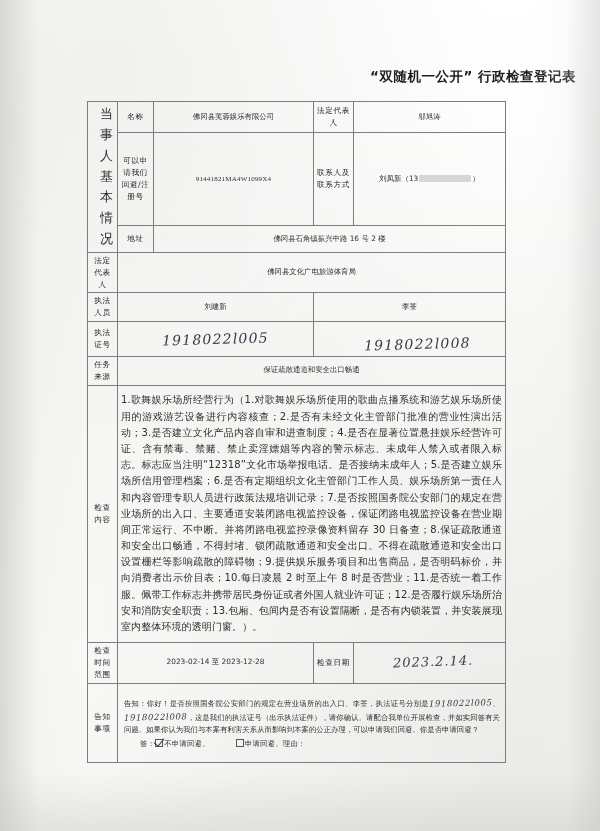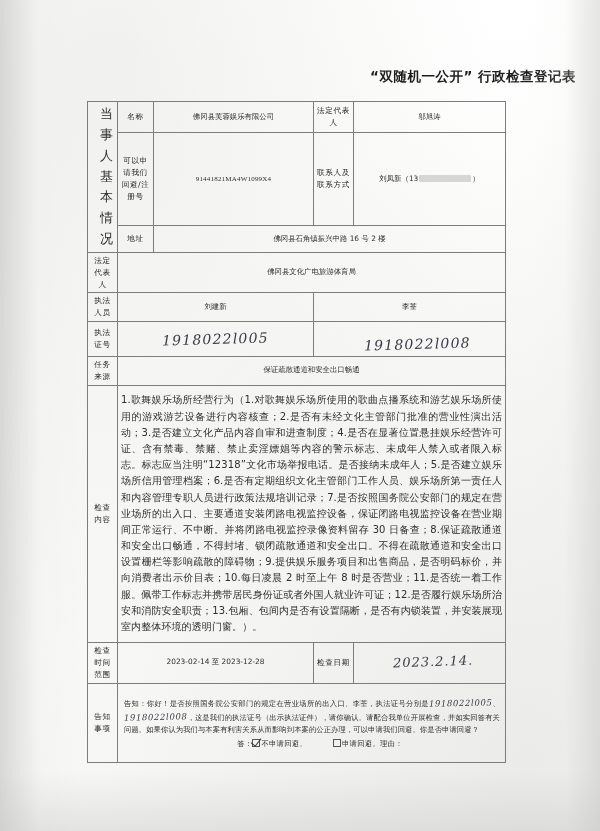--- a/index.html
+++ b/index.html
@@ -158,21 +158,20 @@
     text-align: justify;
     line-height: 1.62;
     font-size: 7.3px;
     padding: 3px 5px 2px 6px;
     letter-spacing: 0.1px;
   }
   .answer-line {
     padding: 1px 5px 2px 22px;
     font-size: 7.3px;
     letter-spacing: 0.3px;
-    text-align: center;
   }
   .cbox {
     display: inline-block;
     width: 6px;
     height: 6px;
     border: 1px solid #555;
     vertical-align: -1px;
     margin-right: 1px;
     position: relative;
   }

